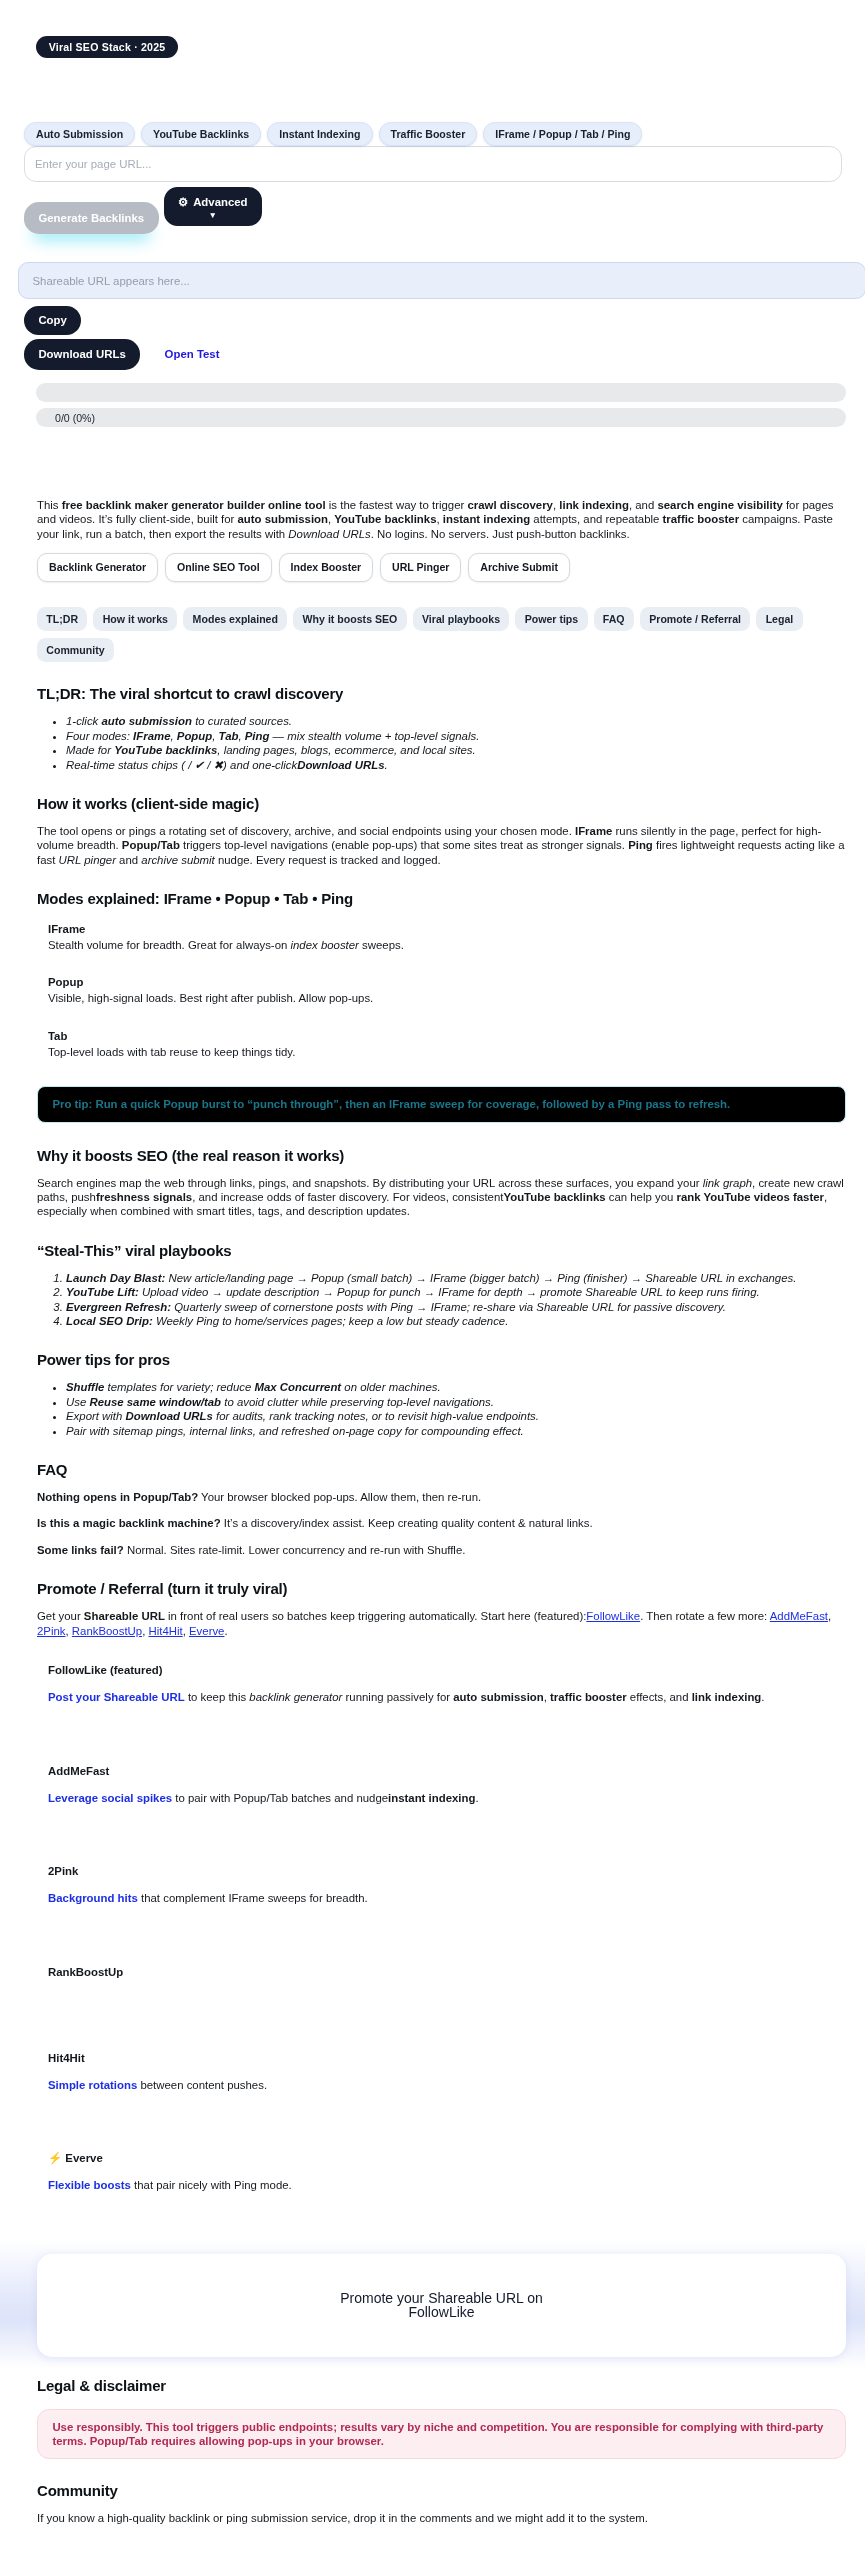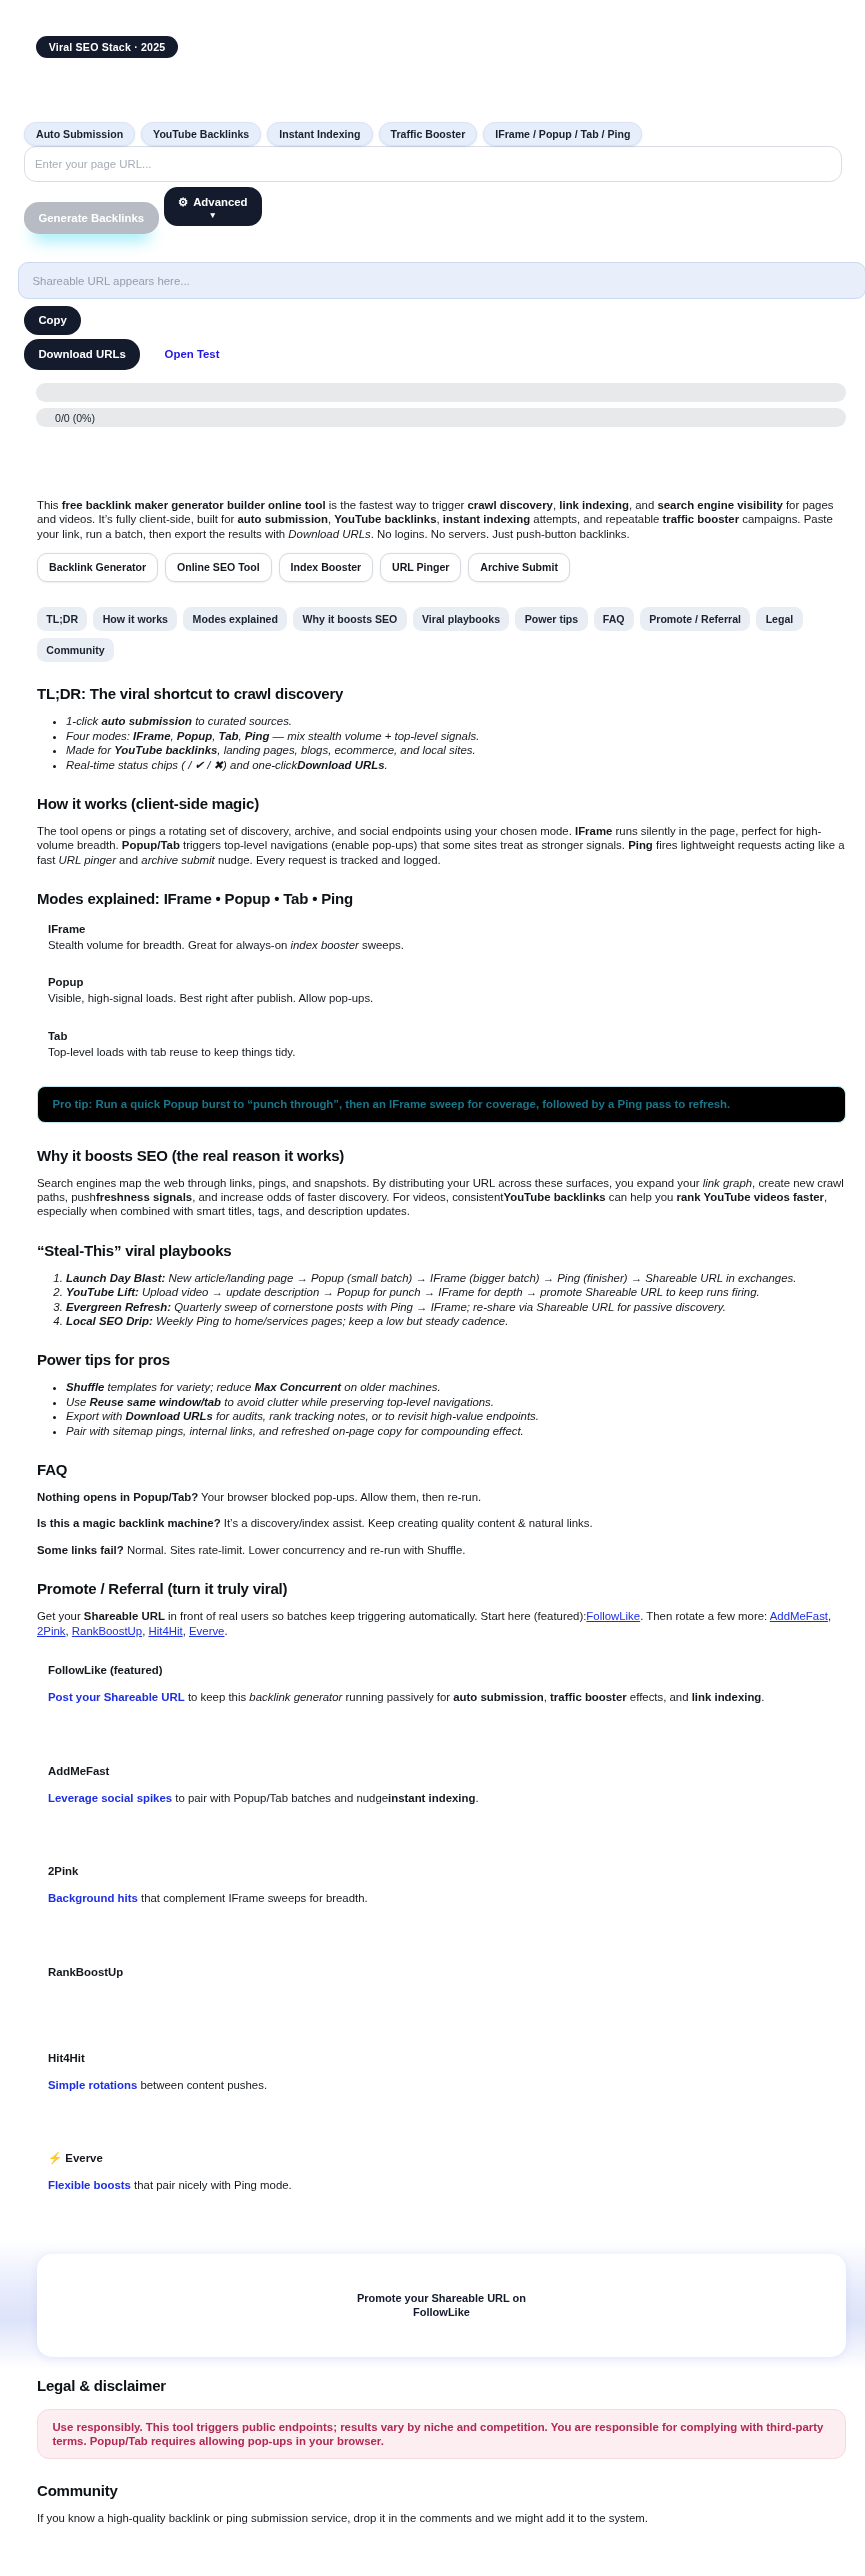--- a/index.html
+++ b/index.html
@@ -56,22 +56,22 @@
   .mode-card{margin:13.5px 0 23px 11px;}
   .mode-card .t{font-weight:700;margin-bottom:1.7px;}
   .protip{margin:27px 0 24px;background:#000000;border:0.8px solid #c2e8f2;border-radius:8px;
         padding:10px 14.4px;color:#19768b;font-weight:700;}
   .faq-p{margin:15px 0;}
   .promo-card{margin:25px 0 0 11px;padding-bottom:34px;}
   .promo-card .t{font-weight:700;margin-bottom:12.7px;}
   .promo-glow{margin:13.5px -37px 0 -37px;padding:13.5px 37px 12px;
         background:linear-gradient(180deg,rgba(243,245,253,0) 0%,#e6eafb 40%,#dde3f9 62%,rgba(255,255,255,1) 100%);}
   .promo-box{background:#fff;border-radius:15px;height:103px;display:flex;align-items:center;
-        justify-content:center;text-align:center;font-weight:700;color:#131a2c;white-space:pre-line;
-        font-size:11px;cursor:pointer;box-shadow:0 1.7px 8.5px rgba(140,150,220,.18);}
+        justify-content:center;text-align:center;font-weight:400;color:#131a2c;white-space:pre-line;
+        font-size:14px;cursor:pointer;box-shadow:0 1.7px 8.5px rgba(140,150,220,.18);}
   .warn{background:#fdeef1;border:0.8px solid #f7d9e0;border-radius:12px;padding:10px 14.4px;
         color:#b02a52;font-weight:700;margin-top:13.5px;}
   .community-p{margin-left:11px;margin-top:13.5px;}
   h2.legal{margin-top:8.5px;}
 </style>
 </head>
 <body>
 
 <div class="page">
 

